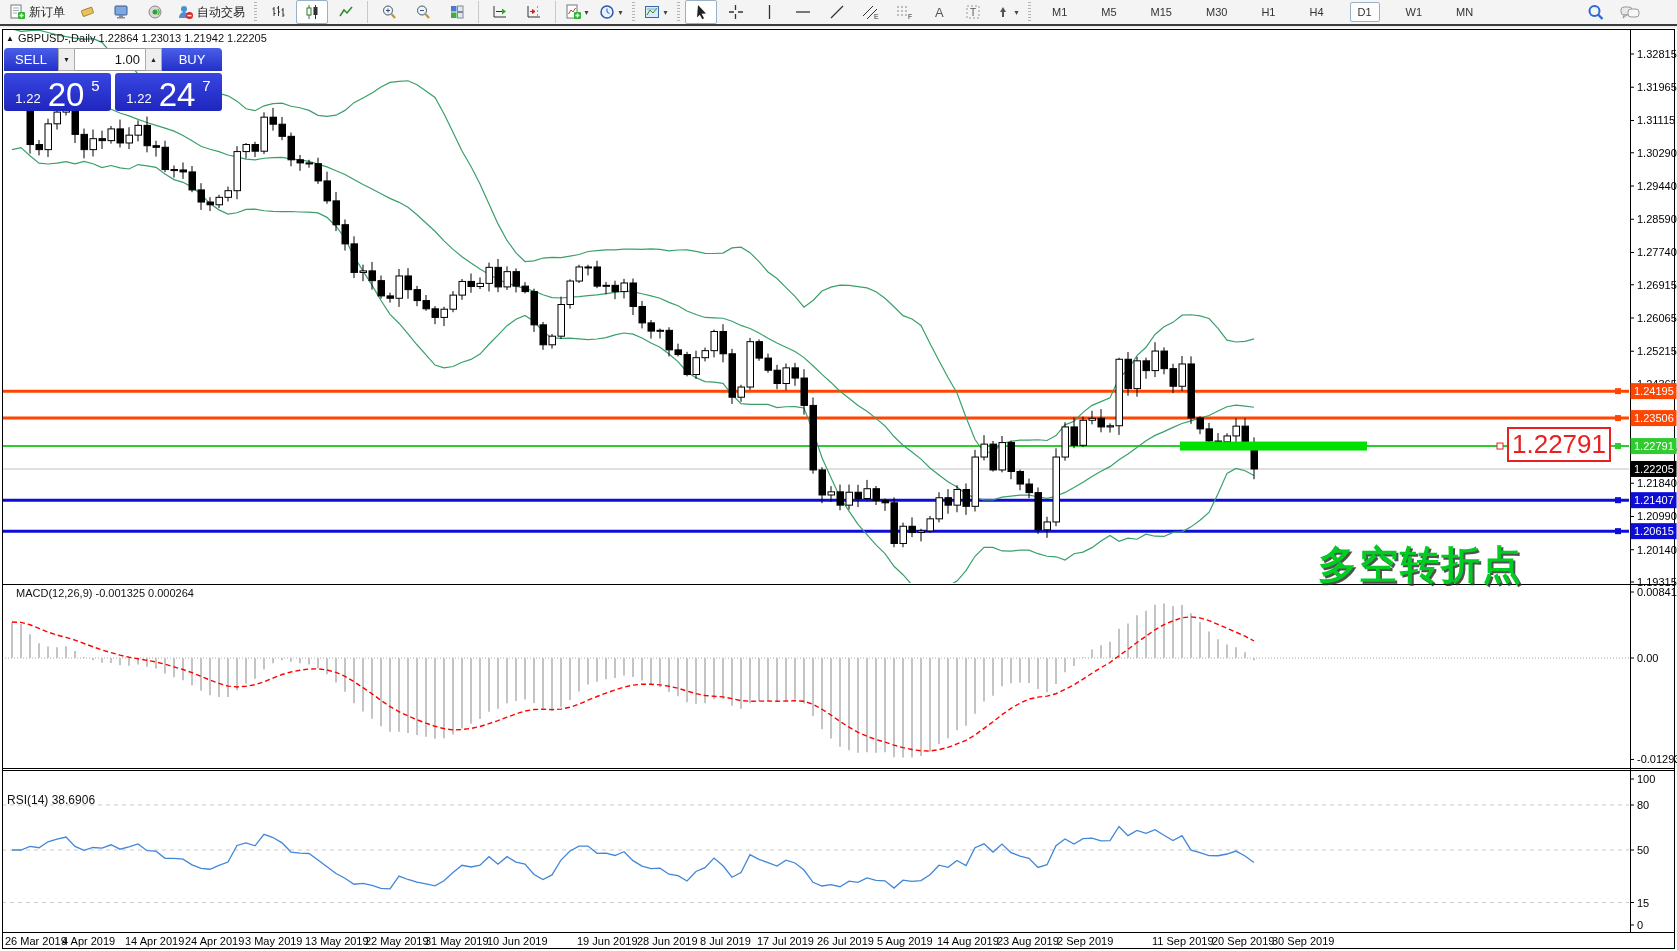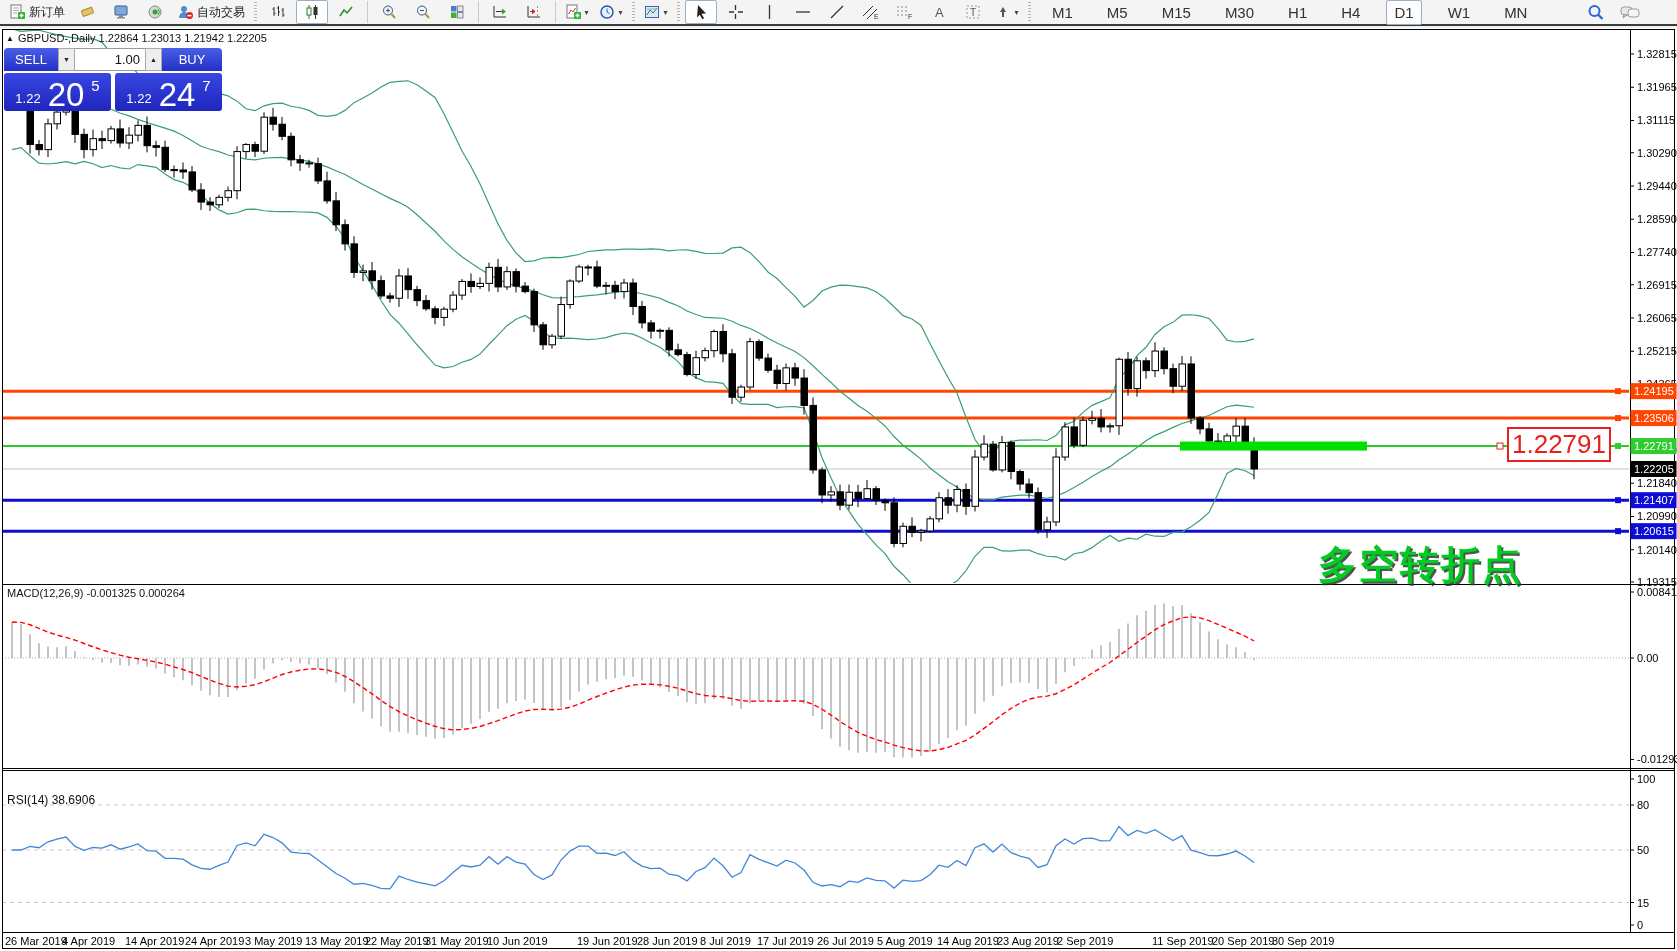--- a/index.html
+++ b/index.html
@@ -8,21 +8,21 @@
   #toolbar{position:absolute;left:0;top:0;width:1677px;height:26px;background:#f4f4f4;
     border-bottom:2px solid #3c3c3c;display:flex;align-items:center;padding:0 4px;box-sizing:border-box;}
   .tb{height:22px;min-width:24px;display:flex;align-items:center;justify-content:center;
     padding:0 3px;margin:0 1px;border:1px solid transparent;border-radius:2px;cursor:default;}
   .tb.active{background:#fff;border-color:#9ab0c6;}
   .tb-label{font-size:12px;color:#222;margin-left:3px;white-space:nowrap;}
   .caret{font-size:8px;color:#444;margin-left:2px;}
   .vsep{width:1px;height:22px;background:#c9c9c9;margin:0 4px;}
   .grip{width:3px;height:20px;margin:0 4px;
     background-image:repeating-linear-gradient(#b5b5b5 0 1px,transparent 1px 3px);}
-  .tf{font-size:15px;color:#333;padding:3px 7px;margin:0 9px;border:1px solid transparent;border-radius:2px;}
+  .tf{font-size:11px;color:#333;padding:3px 7px;margin:0 9px;border:1px solid transparent;border-radius:2px;}
   .tf.active{background:#fdfdfd;border-color:#9ab0c6;}
   #right-icons{margin-left:auto;display:flex;align-items:center;margin-right:26px;}
   
   #chart-window{position:absolute;left:0;top:28px;width:1677px;height:923px;background:#fff;}
   #chart-svg{position:absolute;left:0;top:0;}
   .overlay{position:absolute;z-index:5;}
   #symbol-line{left:6px;top:4px;font-size:11px;color:#111;display:flex;align-items:center;}
   #symbol-line .tri{font-size:8px;margin-right:4px;color:#111;}
   
   #trade-panel{left:4px;top:20px;width:218px;}
@@ -40,21 +40,21 @@
     display:flex;align-items:flex-end;justify-content:center;padding-bottom:3px;}
   .big-box+.big-box{margin-left:4px;}
   .bb-small{font-size:13px;font-weight:normal;margin-bottom:2px;}
   .bb-big{font-size:33px;line-height:27px;margin:0 7px;}
   .bb-sup{font-size:15px;margin-bottom:14px;}
   
   #price-callout{left:1507px;top:399px;width:100px;height:31px;border:2px solid #e82020;background:#fff;
     color:#e82020;font-size:26px;text-align:center;line-height:31px;}
   #cn-annotation{left:1318px;top:510px;font-size:39px;font-weight:bold;color:#00cc22;
     text-shadow:2px 2px 0 rgba(50,50,50,.85);letter-spacing:2px;}
-  #macd-label{left:7px;top:559px;font-size:11px;color:#111;}
+  #macd-label{left:16px;top:559px;font-size:11px;color:#111;}
   #rsi-label{left:7px;top:745px;font-size:12px;color:#111;margin-top:20px;}
   svg text{font-family:"Liberation Sans",sans-serif;}
 </style>
 </head>
 <body>
 
 <div id="toolbar">
   <div class="tb">
     <svg width="17" height="16">
         <rect x="2" y="1" width="10" height="13" fill="#fff" stroke="#777"></rect>

